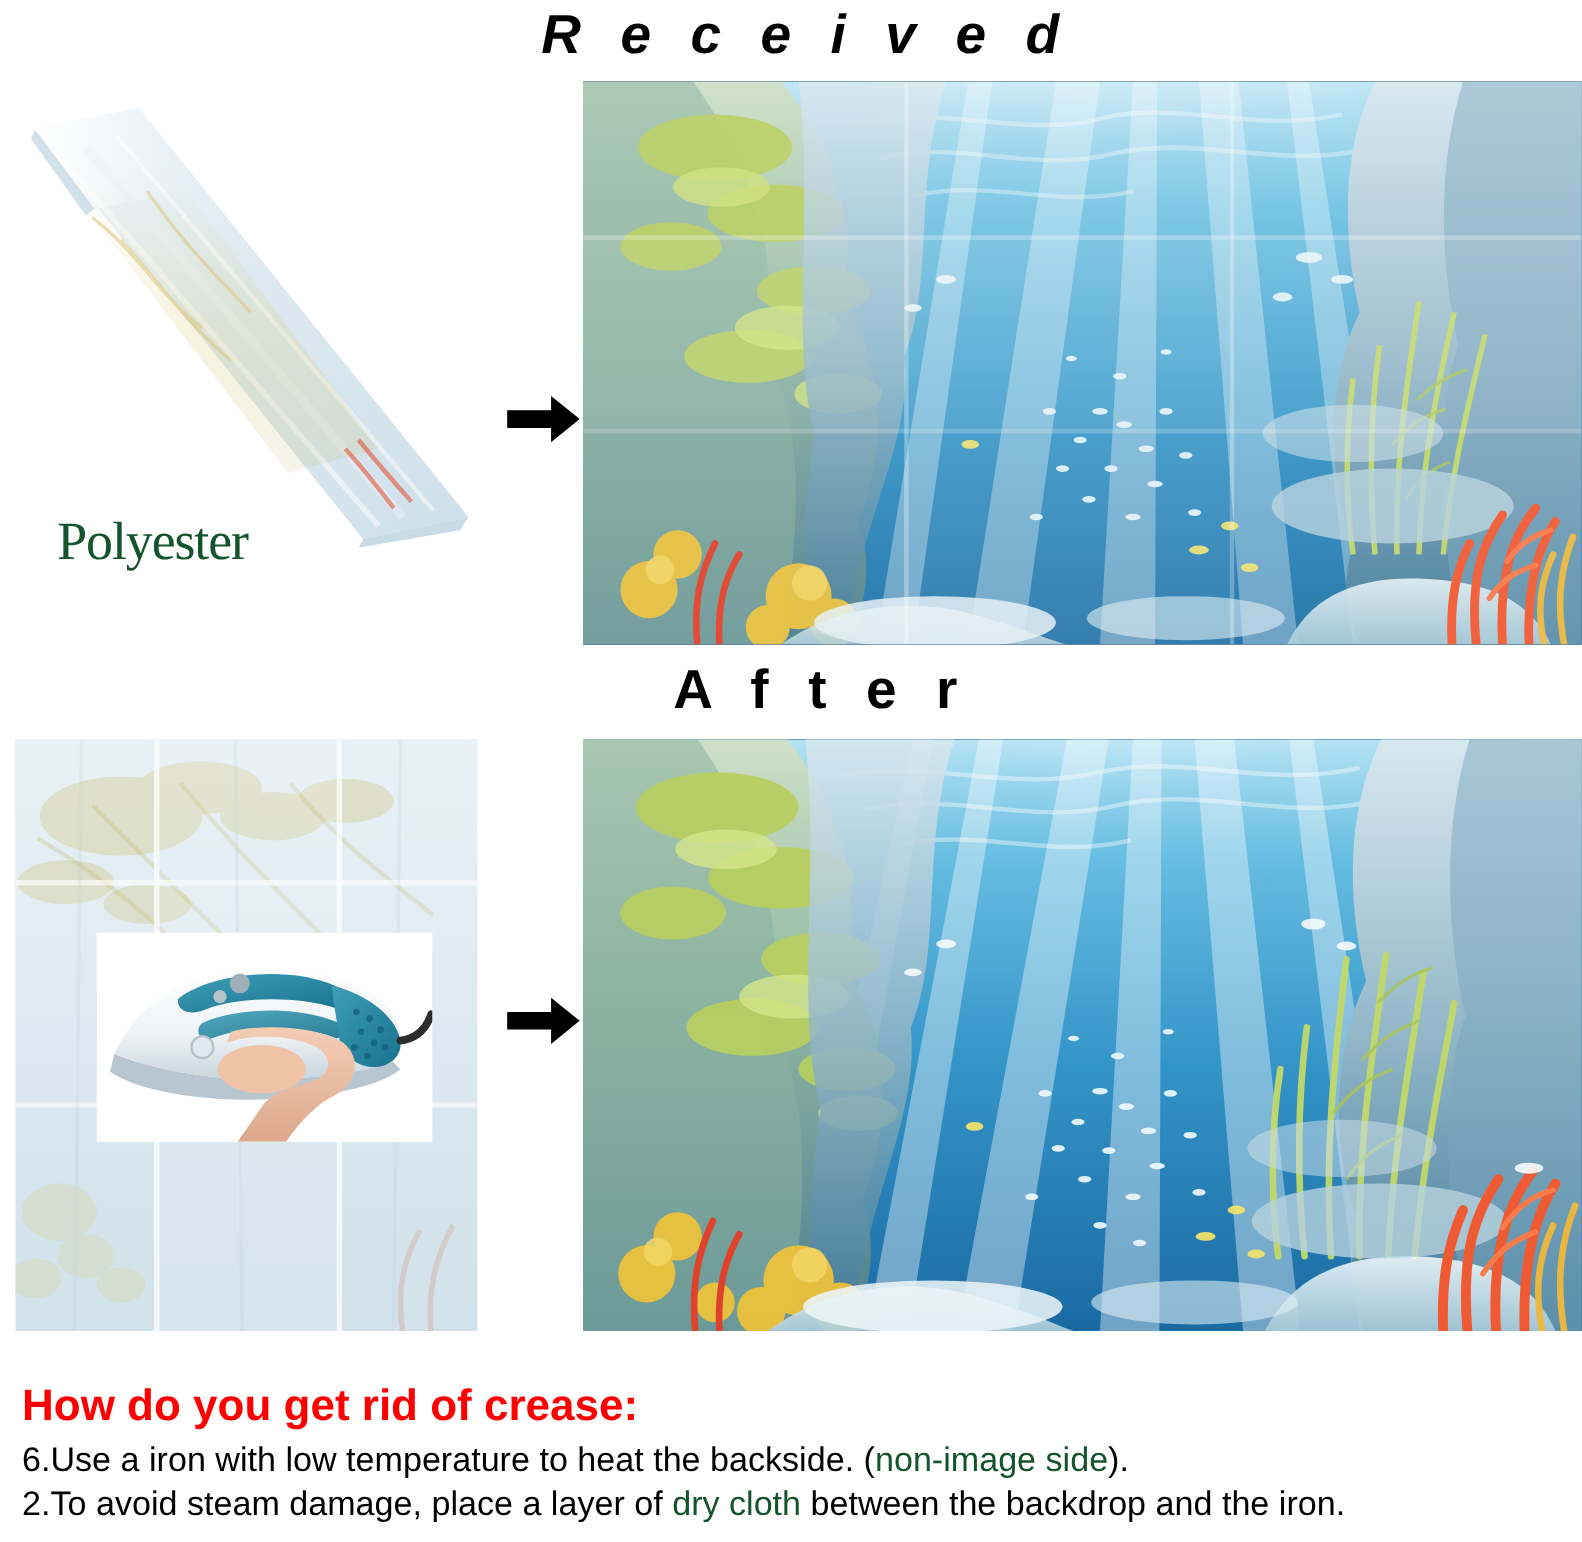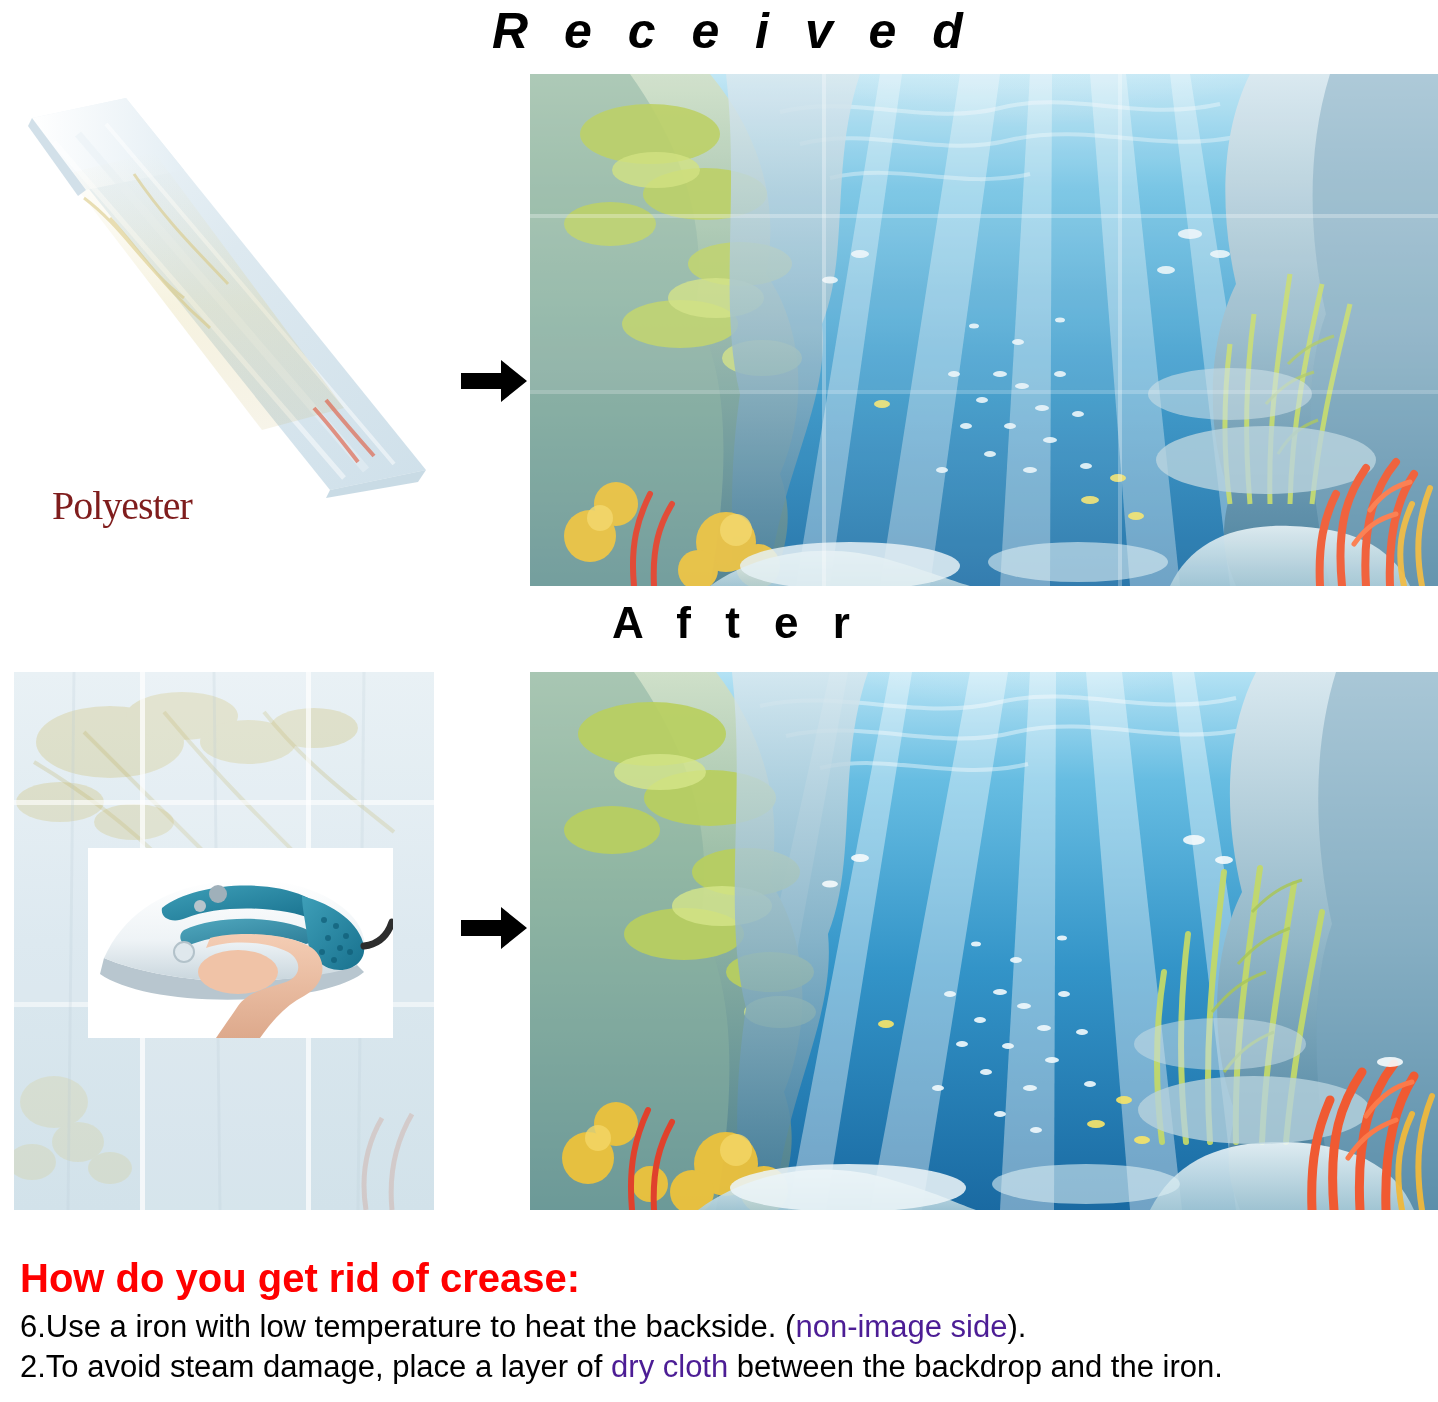--- a/index.html
+++ b/index.html
@@ -26,30 +26,30 @@
   }
   #title-received {
     left: 492px;
     top: 2px;
     font-size: 50px;
     font-style: italic;
   }
   #title-after {
     left: 612px;
     top: 598px;
-    font-size: 44px;
+    font-size: 50px;
   }
 
   
   #polyester-label {
     position: absolute;
     left: 52px;
-    top: 482px;
-    font-size: 40px;
-    color: #7f1d1d;
+    top: 463px;
+    font-size: 49px;
+    color: #14532d;
     font-family: "Liberation Serif", serif;
     font-weight: normal;
     letter-spacing: -1px;
   }
 
   
   .arrow {
     position: absolute;
   }
   #arrow-top { left: 461px; top: 358px; }
@@ -118,21 +118,21 @@
     margin: 0 0 8px 0;
     font-family: "Liberation Sans", sans-serif;
   }
   .instr-line {
     color: #000000;
     font-size: 31px;
     margin: 0 0 4px 0;
     white-space: nowrap;
     font-family: "Liberation Sans", sans-serif;
   }
-  .red { color: #4c1d95; }
+  .red { color: #14532d; }
 </style>
 </head>
 <body>
 
 <div class="section-title" id="title-received">R e c e i v e d</div>
 
 <div id="folded-fabric">
   <svg width="420" height="420" viewBox="0 0 420 420">
     <defs>
       <linearGradient id="fabGrad" x1="0" y1="0" x2="1" y2="1">

